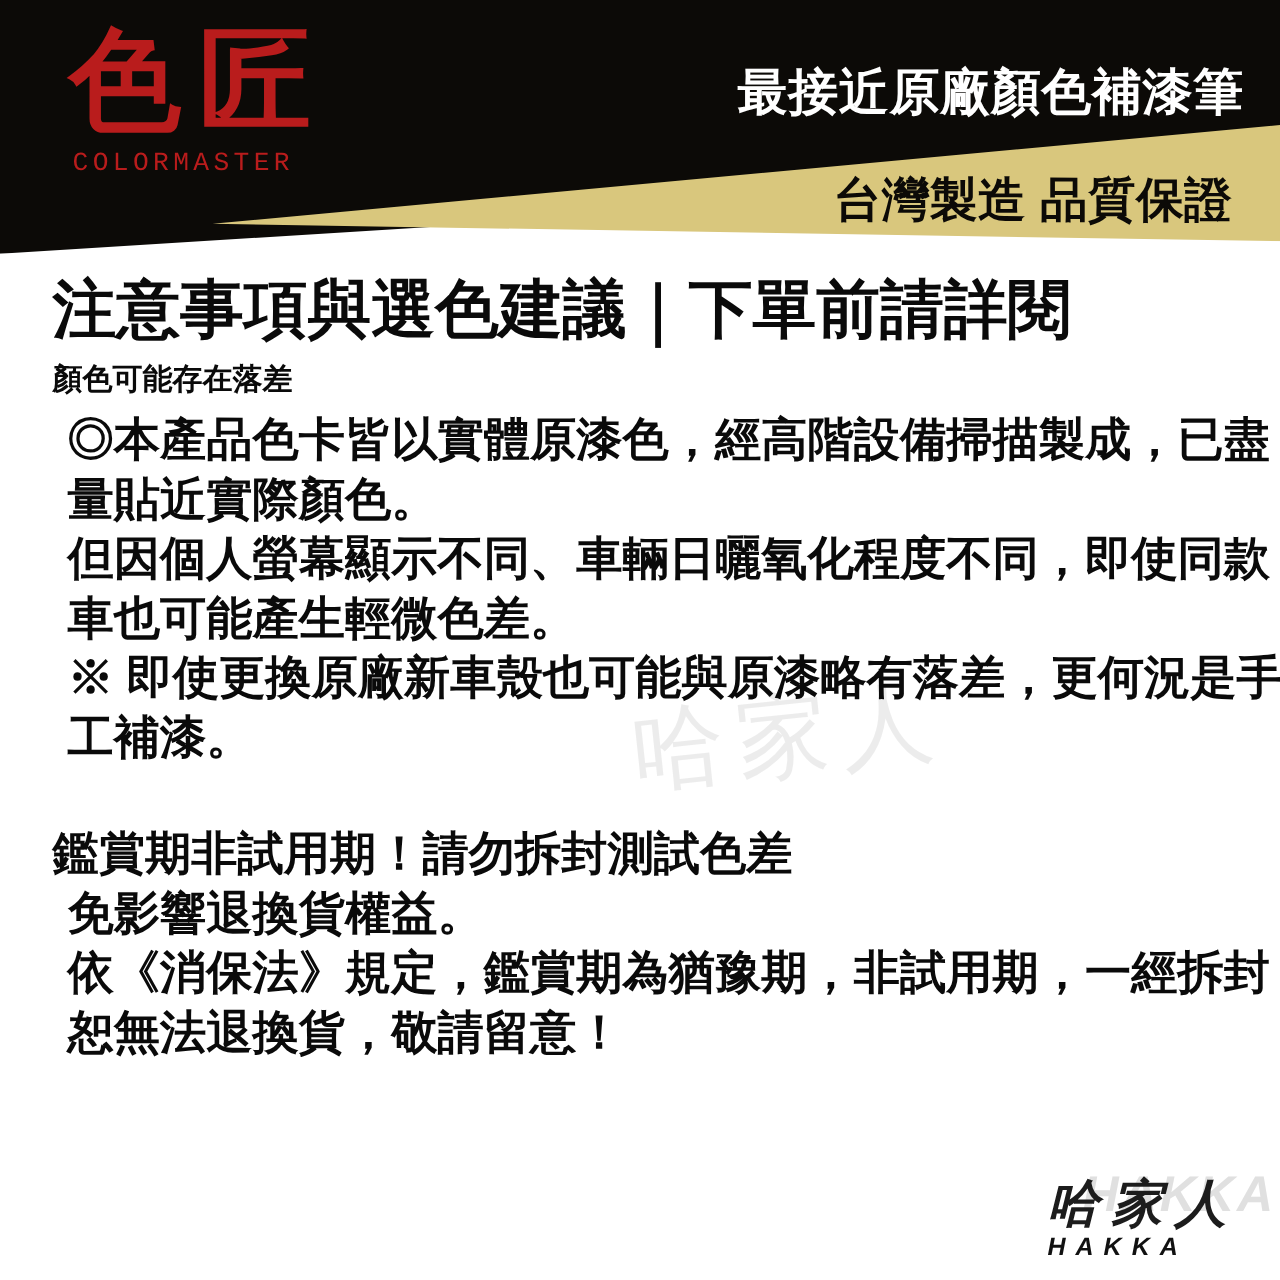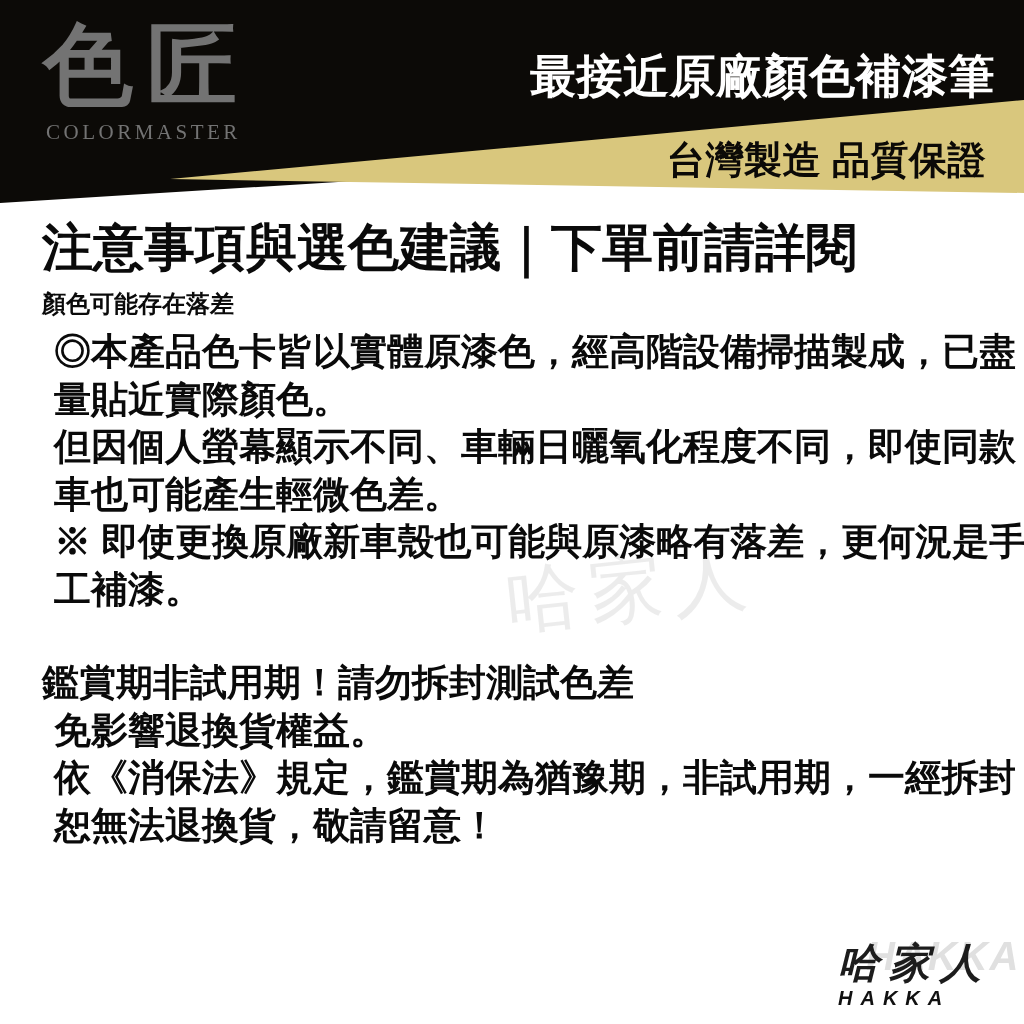--- a/index.html
+++ b/index.html
@@ -21,34 +21,34 @@
   .header-black {
     position:absolute; top:0; left:0; width:1024px; height:215px;
     background:#0c0a07;
     clip-path:polygon(0 0, 1024px 0, 1024px 139px, 0 203px);
   }
   .header-gold {
     position:absolute; top:0; left:0; width:1024px; height:215px;
     background:#d9c77d;
     clip-path:polygon(170px 179px, 1024px 100px, 1024px 193px);
   }
-  .logo { position:absolute; left:43px; top:14px; color:#737373; }
+  .logo { position:absolute; left:55px; top:14px; color:#b91c1c; }
   .logo-cjk {
     font-family:"Liberation Serif", serif;
     font-size:90px; font-weight:700; line-height:104px;
     letter-spacing:14px; white-space:nowrap;
   }
   .logo-latin {
-    font-family:Liberation Serif, serif;
+    font-family:Liberation Mono, monospace;
     font-size:21px; font-weight:400; letter-spacing:3.5px;
     margin-top:2px; margin-left:3px; white-space:nowrap;
   }
   .tagline-top {
     position:absolute; top:46px; right:29px;
-    color:#ffffff; font-size:46px; font-weight:700;
+    color:#ffffff; font-size:40px; font-weight:700;
     letter-spacing:0.5px; white-space:nowrap;
   }
   .tagline-band {
     position:absolute; top:135px; right:38px;
     color:#0c0a07; font-size:38px; font-weight:700;
     letter-spacing:0.5px; white-space:nowrap;
   }
 
   
   .content {

